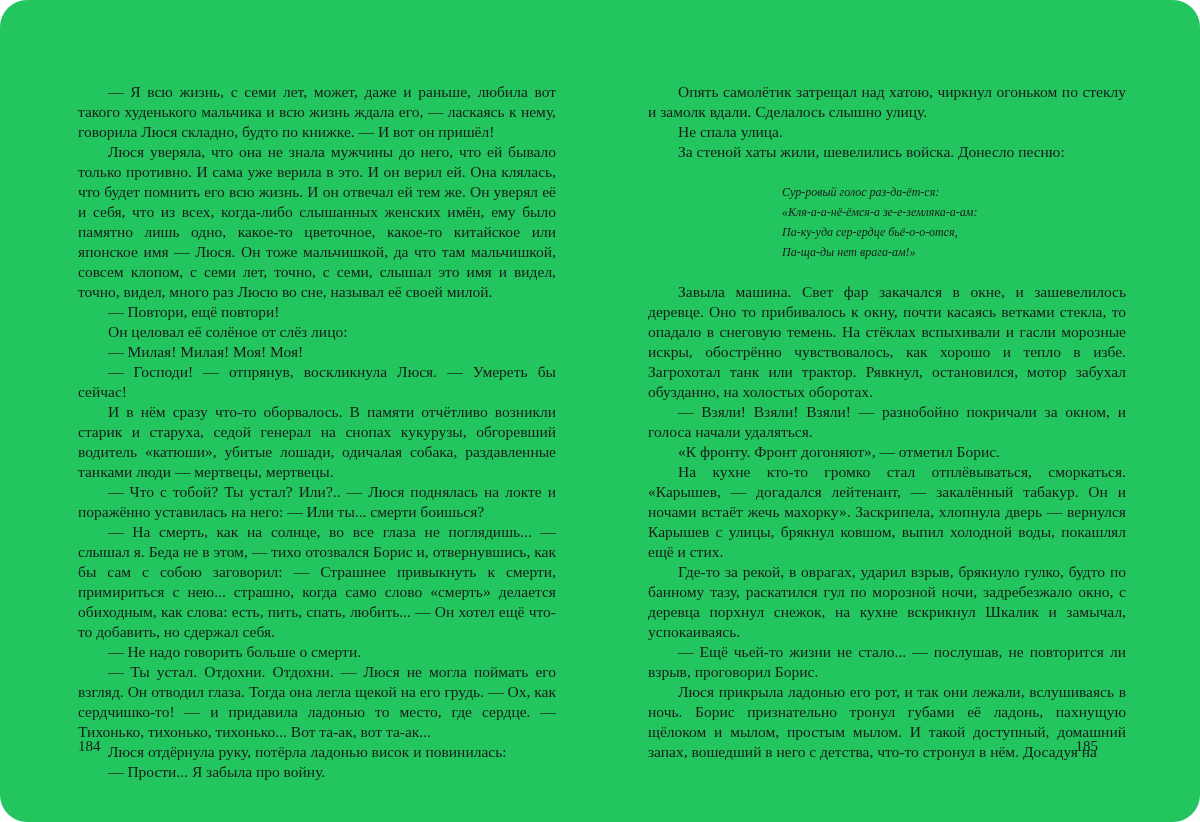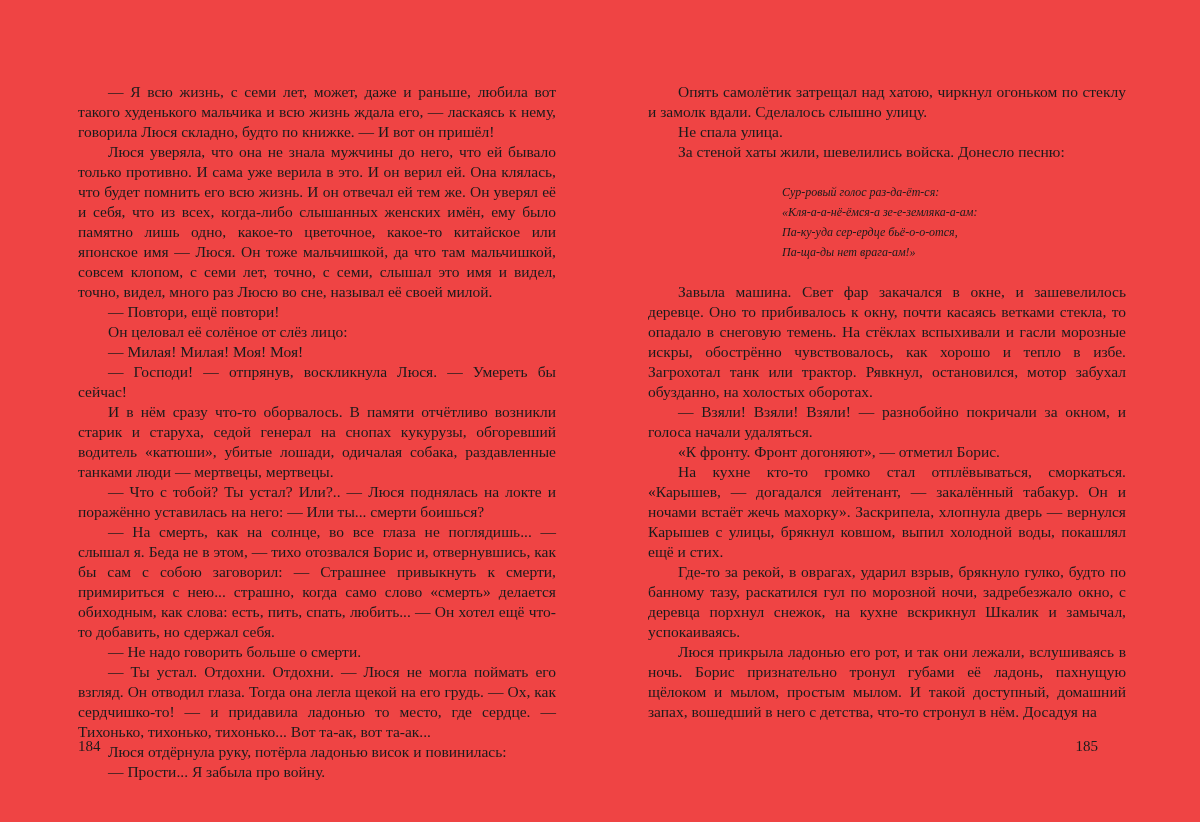--- a/index.html
+++ b/index.html
@@ -4,24 +4,25 @@
 <style>
   html, body {
     margin: 0;
     padding: 0;
     background: #ffffff;
   }
   .spread {
     position: relative;
     width: 1200px;
     height: 822px;
-    background: #ef4444;
+    background: #22c55e;
     overflow: hidden;
     font-family: "Liberation Serif", "DejaVu Serif", serif;
     color: #1b1b1b;
+    border-radius: 27px;
   }
   .text-block {
     position: absolute;
     top: 82px;
     width: 478px;
     font-size: 15.5px;
     line-height: 20px;
     text-align: justify;
   }
   .text-block.left  { left: 78px; }
@@ -94,17 +95,18 @@
       <div class="verse-line">«Кля-а-а-нё-ёмся-а зе-е-земляка-а-ам:</div>
       <div class="verse-line">Па-ку-уда сер-ердце бьё-о-о-отся,</div>
       <div class="verse-line">Па-ща-ды нет врага-ам!»</div>
     </div>
 
     <p>Завыла машина. Свет фар закачался в окне, и зашевелилось деревце. Оно то прибивалось к окну, почти касаясь ветками стекла, то опадало в снеговую темень. На стёклах вспыхивали и гасли морозные искры, обострённо чувствовалось, как хорошо и тепло в избе. Загрохотал танк или трактор. Рявкнул, остановился, мотор забухал обузданно, на холостых оборотах.</p>
     <p>— Взяли! Взяли! Взяли! — разнобойно покричали за окном, и голоса начали удаляться.</p>
     <p>«К фронту. Фронт догоняют», — отметил Борис.</p>
     <p>На кухне кто-то громко стал отплёвываться, сморкаться. «Карышев, — догадался лейтенант, — закалённый табакур. Он и ночами встаёт жечь махорку». Заскрипела, хлопнула дверь — вернулся Карышев с улицы, брякнул ковшом, выпил холодной воды, покашлял ещё и стих.</p>
     <p>Где-то за рекой, в оврагах, ударил взрыв, брякнуло гулко, будто по банному тазу, раскатился гул по морозной ночи, задребезжало окно, с деревца порхнул снежок, на кухне вскрикнул Шкалик и замычал, успокаиваясь.</p>
+    <p>— Ещё чьей-то жизни не стало... — послушав, не повторится ли взрыв, проговорил Борис.</p>
     <p>Люся прикрыла ладонью его рот, и так они лежали, вслушиваясь в ночь. Борис признательно тронул губами её ладонь, пахнущую щёлоком и мылом, простым мылом. И такой доступный, домашний запах, вошедший в него с детства, что-то стронул в нём. Досадуя на</p>
   </div>
   <div class="page-number right">185</div>
 
 </div>
 
 </body></html>

